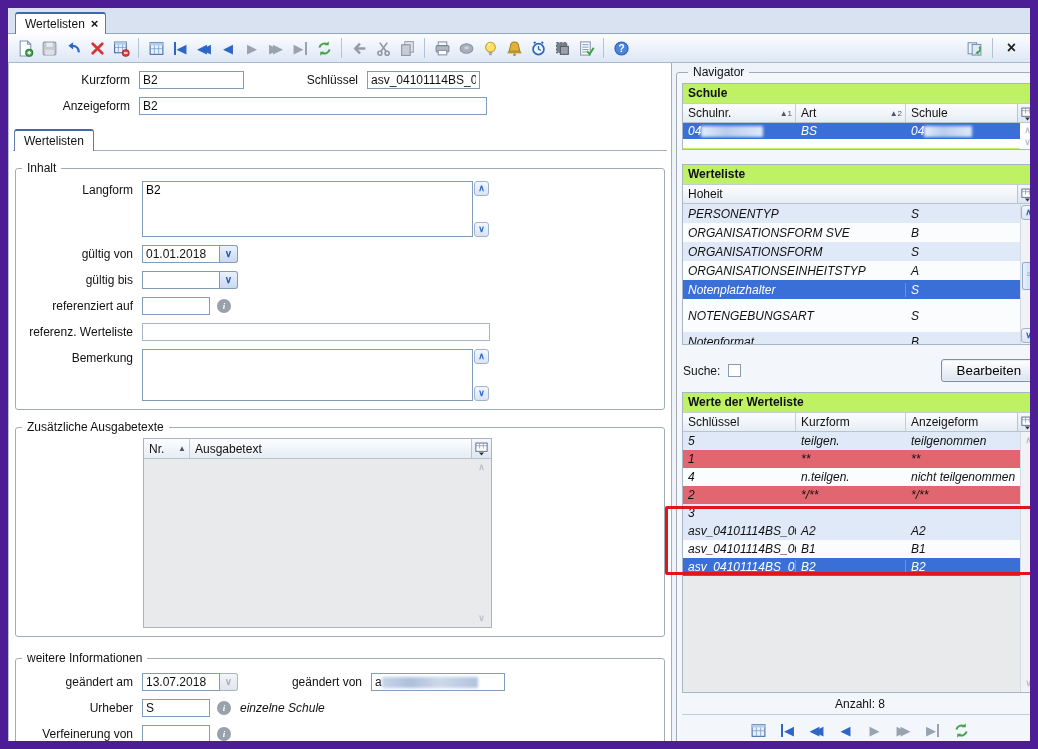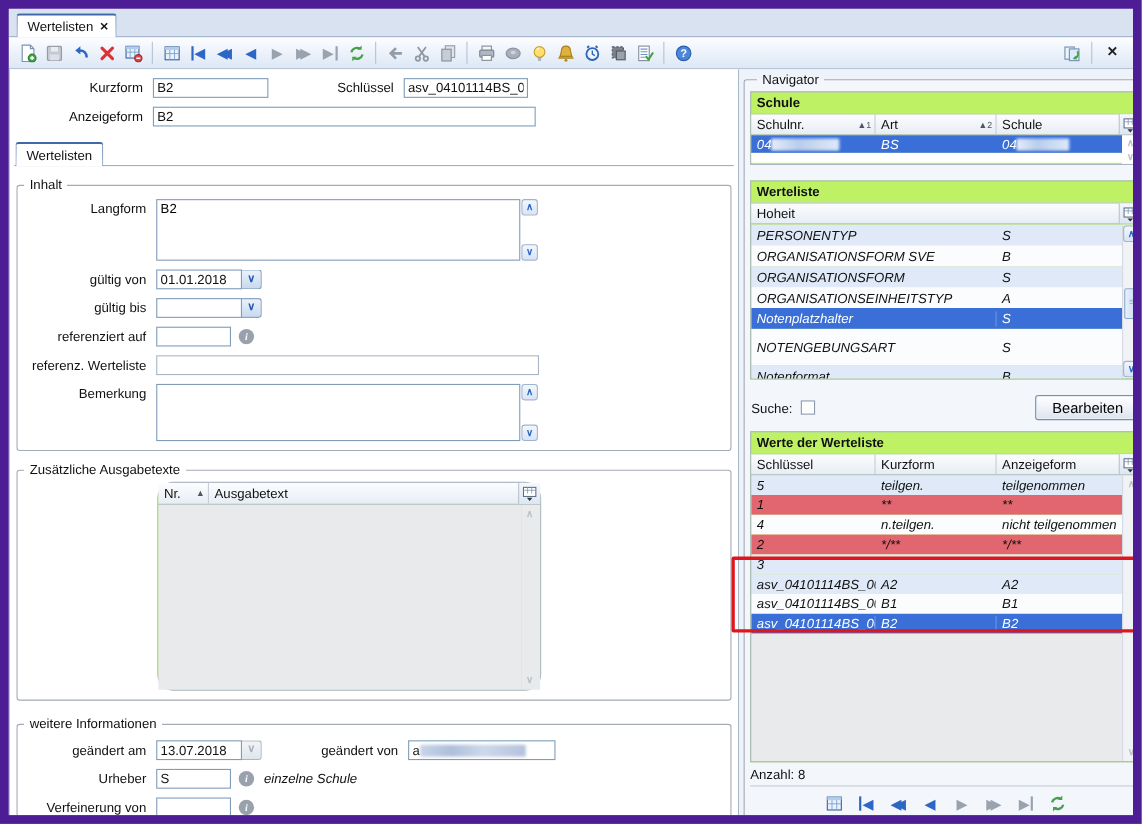--- a/index.html
+++ b/index.html
@@ -77,21 +77,21 @@
   .vs-thumb{position:absolute;left:1px;right:1px;height:28px;border:1px solid #8fa8cc;border-radius:2px;
     background:linear-gradient(90deg,#e8f0fb,#c4d7f0);}
   .vs-thumb:after{content:"≡";position:absolute;left:0;right:0;top:6px;text-align:center;color:#8fa8cc;font-size:9px;}
   
   .nav-fs{margin:2px 2px;height:684px;display:flex;flex-direction:column;padding:4px 5px 4px 5px;background:#f3f6fb;}
   .suche-row{display:flex;align-items:center;margin:14px 1px 10px;}
   .checkbox{width:13px;height:13px;border:1px solid #8b9bb0;background:#fdfdfe;margin-left:8px;}
   .btn{margin-left:auto;padding:3px 15px;border:1px solid #7d8fa8;border-radius:3px;
     background:linear-gradient(#ffffff,#dde4ef);box-shadow:0 0 0 1px #e9eef6 inset;}
   .filler{flex:1;background:#e9eaec;}
-  .anzahl{padding:4px 0 3px;}
+  .anzahl{text-align:center;padding:4px 0 3px;}
   .bottom-nav{border-top:1px solid #c5ccd6;display:flex;align-items:center;justify-content:center;gap:7px;
     padding:4px 0 3px;}
   .red-box{position:absolute;left:657px;top:498px;width:374px;height:69px;border:3px solid #e0161c;border-radius:2px;
     z-index:50;pointer-events:none;}
   .hidden-defs{position:absolute;width:0;height:0;overflow:hidden;}
 </style>
 </head>
 <body>
 
 <svg class="hidden-defs" xmlns="http://www.w3.org/2000/svg">
@@ -386,21 +386,21 @@
             <div class="spin-col" style="height:52px">
               <span class="spin">∧</span>
               <span class="spin">∨</span>
             </div>
           </div>
         </div>
       </fieldset>
 
       <fieldset>
         <legend>Zusätzliche Ausgabetexte</legend>
-        <div style="margin-left:127px;width:349px;border-radius:15px;" class="mini">
+        <div style="margin-left:127px;width:349px;" class="mini">
           <div class="thead" style="border-top:none">
             <span class="th" style="width:46px">
               <span>Nr.</span>
               <span class="sort">▲</span>
             </span>
             <span class="th" style="flex:1;border-right:none">
               <span>Ausgabetext</span>
             </span>
             <span class="cfg-btn">
                 <svg class="ic" style="width:15px;height:15px">

